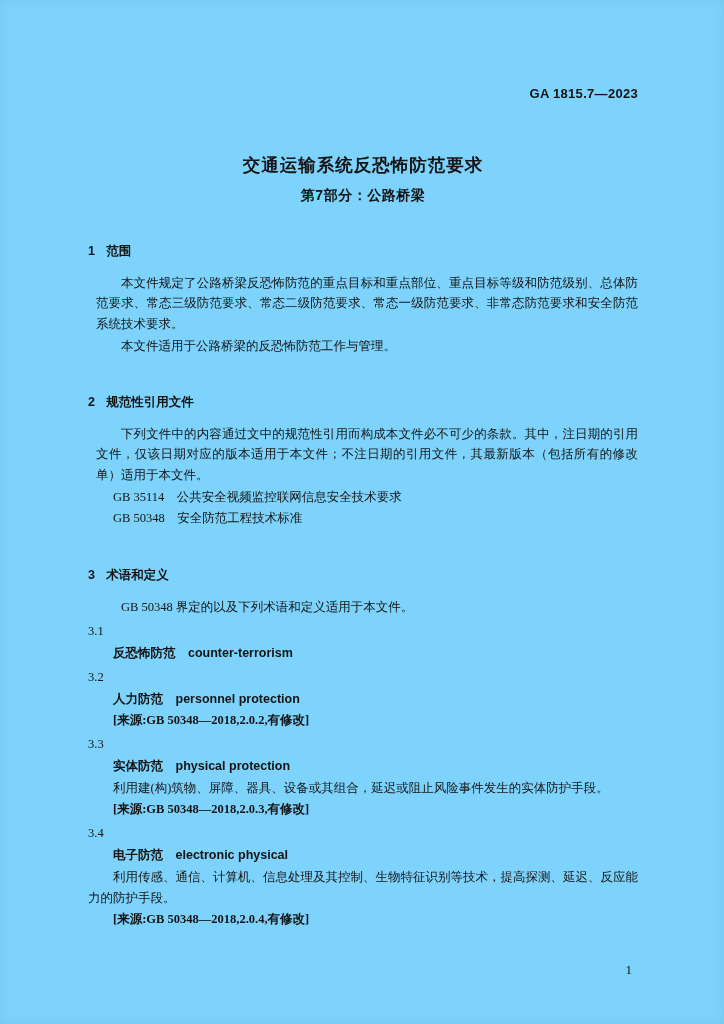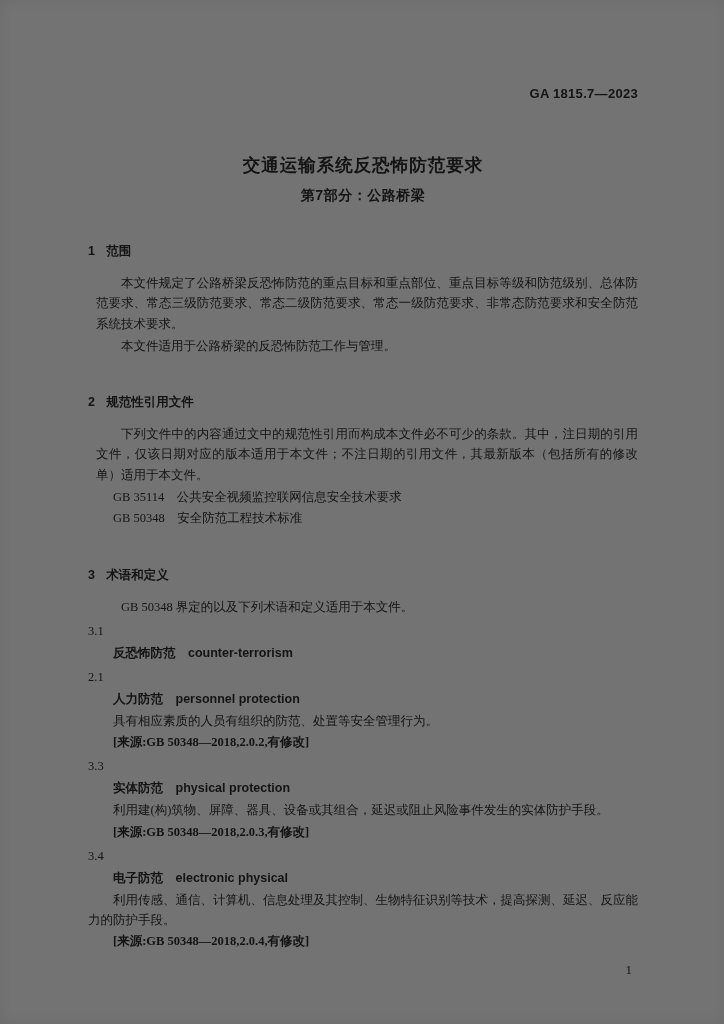--- a/index.html
+++ b/index.html
@@ -5,21 +5,21 @@
   html, body {
     margin: 0;
     padding: 0;
     background: #e8e8e8;
   }
   .page {
     position: relative;
     width: 724px;
     height: 1024px;
     margin: 0 auto;
-    background: #737373;
+    background: #7dd3fc;
     box-sizing: border-box;
     font-family: "Liberation Serif", "DejaVu Serif", serif;
     color: #141414;
     overflow: hidden;
     box-shadow: inset 0 0 14px rgba(0,0,0,0.06);
   }
   .content {
     padding: 86px 86px 0 88px;
   }
   .doc-code {
@@ -140,25 +140,24 @@
     <p class="para">GB 50348 界定的以及下列术语和定义适用于本文件。</p>
 
     <div class="term-block">
       <div class="term-num">3.1</div>
       <div class="term-line">
         <span>反恐怖防范</span><span class="term-en">counter-terrorism</span>
       </div>
     </div>
 
     <div class="term-block">
-      <div class="term-num">2.1</div>
+      <div class="term-num">3.2</div>
       <div class="term-line">
         <span>人力防范</span><span class="term-en">personnel protection</span>
       </div>
-      <p class="term-def">具有相应素质的人员有组织的防范、处置等安全管理行为。</p>
       <p class="term-source">[来源:GB 50348—2018,2.0.2,有修改]</p>
     </div>
 
     <div class="term-block">
       <div class="term-num">3.3</div>
       <div class="term-line">
         <span>实体防范</span><span class="term-en">physical protection</span>
       </div>
       <p class="term-def">利用建(构)筑物、屏障、器具、设备或其组合，延迟或阻止风险事件发生的实体防护手段。</p>
       <p class="term-source">[来源:GB 50348—2018,2.0.3,有修改]</p>

